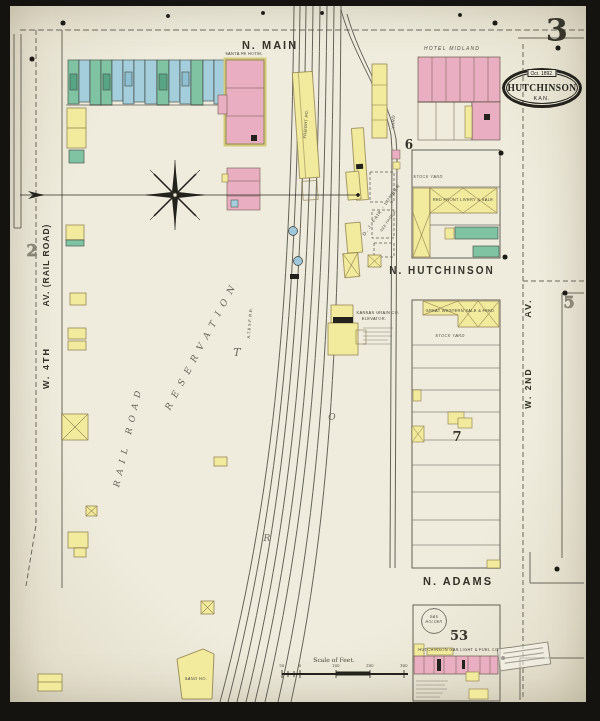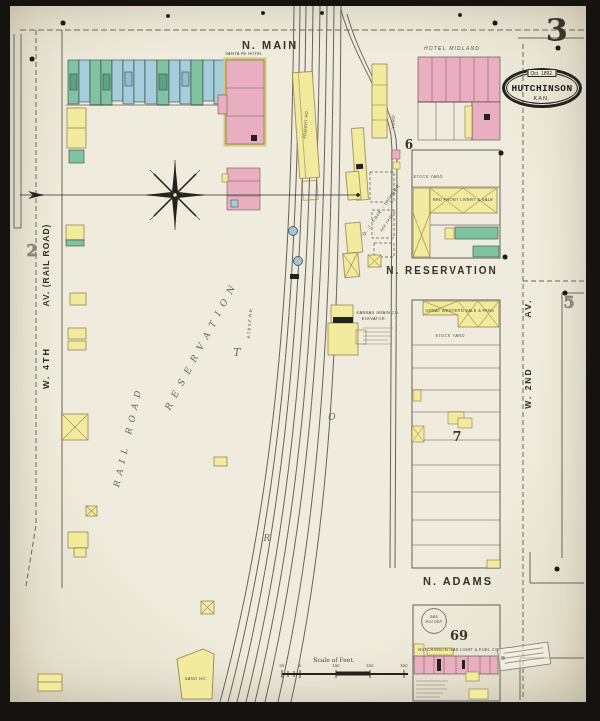--- a/index.html
+++ b/index.html
@@ -19,21 +19,21 @@
   .tiny-i{font-size:4px;font-style:italic;color:#55524a;letter-spacing:.4px;}
   .run{font-family:"DejaVu Serif","Liberation Serif",serif;font-style:italic;color:#4c4a40;opacity:.85;}
   .stray{font-family:"DejaVu Serif","Liberation Serif",serif;font-style:italic;color:#4c4a40;font-size:9px;opacity:.8;}
   
   #stamp{position:absolute;left:502px;top:68px;width:80px;height:40px;}
   #stamp .oval{position:absolute;inset:0;border:3px solid #23221c;border-radius:50%;}
   #stamp .oval-in{position:absolute;inset:4px;border:1px solid #23221c;border-radius:50%;}
   #stamp .date{position:absolute;left:50%;top:1px;transform:translateX(-50%);
         background:#efecdd;border:1px solid #23221c;font-size:5px;padding:0 2px;color:#23221c;}
   #stamp .city{position:absolute;left:50%;top:15px;transform:translateX(-50%);
-        font-family:Liberation Mono, monospace;font-weight:bold;font-size:9.5px;color:#23221c;letter-spacing:.4px;}
+        font-family:Liberation Serif, serif;font-weight:bold;font-size:9.5px;color:#23221c;letter-spacing:.4px;}
   #stamp .state{position:absolute;left:50%;top:27px;transform:translateX(-50%);
         font-size:5.5px;letter-spacing:1px;color:#23221c;}
   
   #lib-stamp{position:absolute;left:498px;top:645px;width:50px;height:21px;
         border:1px solid #8a8577;transform:rotate(-8deg);background:rgba(250,248,240,.55);}
   #lib-stamp .ln{height:1px;background:#8a8577;margin:4px 5px 0 5px;opacity:.8;}
 </style>
 </head>
 <body>
 
@@ -274,32 +274,32 @@
     <div class="state">KAN.</div>
   </div>
 
   <div id="lib-stamp">
     <div class="ln"></div>
     <div class="ln"></div>
     <div class="ln"></div>
   </div>
 
   <div class="lbl st" style="left:270px;top:45px;font-size:11px;">N. MAIN</div>
-  <div class="lbl st" style="left:442px;top:271px;">N. RESERVATION</div>
+  <div class="lbl st" style="left:442px;top:271px;">N. HUTCHINSON</div>
   <div class="lbl st" style="left:458px;top:581px;font-size:11px;">N. ADAMS</div>
   <div class="lbl st v" style="left:46px;top:265px;font-size:8.5px;letter-spacing:1px;">AV. (RAIL ROAD)</div>
   <div class="lbl st v" style="left:46px;top:368px;font-size:9px;">W. 4TH</div>
   <div class="lbl st v" style="left:528px;top:308px;font-size:9px;">AV.</div>
   <div class="lbl st v" style="left:528px;top:388px;font-size:8.5px;">W. 2ND</div>
 
   <div class="lbl bn bn-light" style="left:32px;top:251px;font-size:16px;">2</div>
   <div class="lbl bn bn-light" style="left:569px;top:303px;font-size:16px;">5</div>
   <div class="lbl bn" style="left:409px;top:145px;font-size:12px;">6</div>
   <div class="lbl bn" style="left:457px;top:436px;font-size:13px;">7</div>
-  <div class="lbl bn" style="left:459px;top:635px;font-size:13px;">69</div>
+  <div class="lbl bn" style="left:459px;top:635px;font-size:13px;">53</div>
 
   <div class="lbl tiny" style="left:244px;top:54px;">SANTA FE HOTEL</div>
   <div class="lbl tiny-i" style="left:452px;top:48px;font-size:5px;letter-spacing:1.2px;">HOTEL MIDLAND</div>
   <div class="lbl tiny v" style="left:306px;top:124px;transform:translate(-50%,-50%) rotate(-86deg);">FREIGHT HO.</div>
   <div class="lbl tiny-i v" style="left:394px;top:122px;font-size:4.5px;transform:translate(-50%,-50%) rotate(-88deg);">YARD</div>
   <div class="lbl tiny-i" style="left:428px;top:177px;">STOCK YARD</div>
   <div class="lbl tiny" style="left:463px;top:200px;">RED FRONT LIVERY &amp; SALE</div>
   <div class="lbl tiny" style="left:460px;top:311px;">GREAT WESTERN SALE &amp; FEED</div>
   <div class="lbl tiny-i" style="left:450px;top:336px;">STOCK YARD</div>
   <div class="lbl tiny" style="left:378px;top:313px;">KANSAS GRAIN CO.</div>

